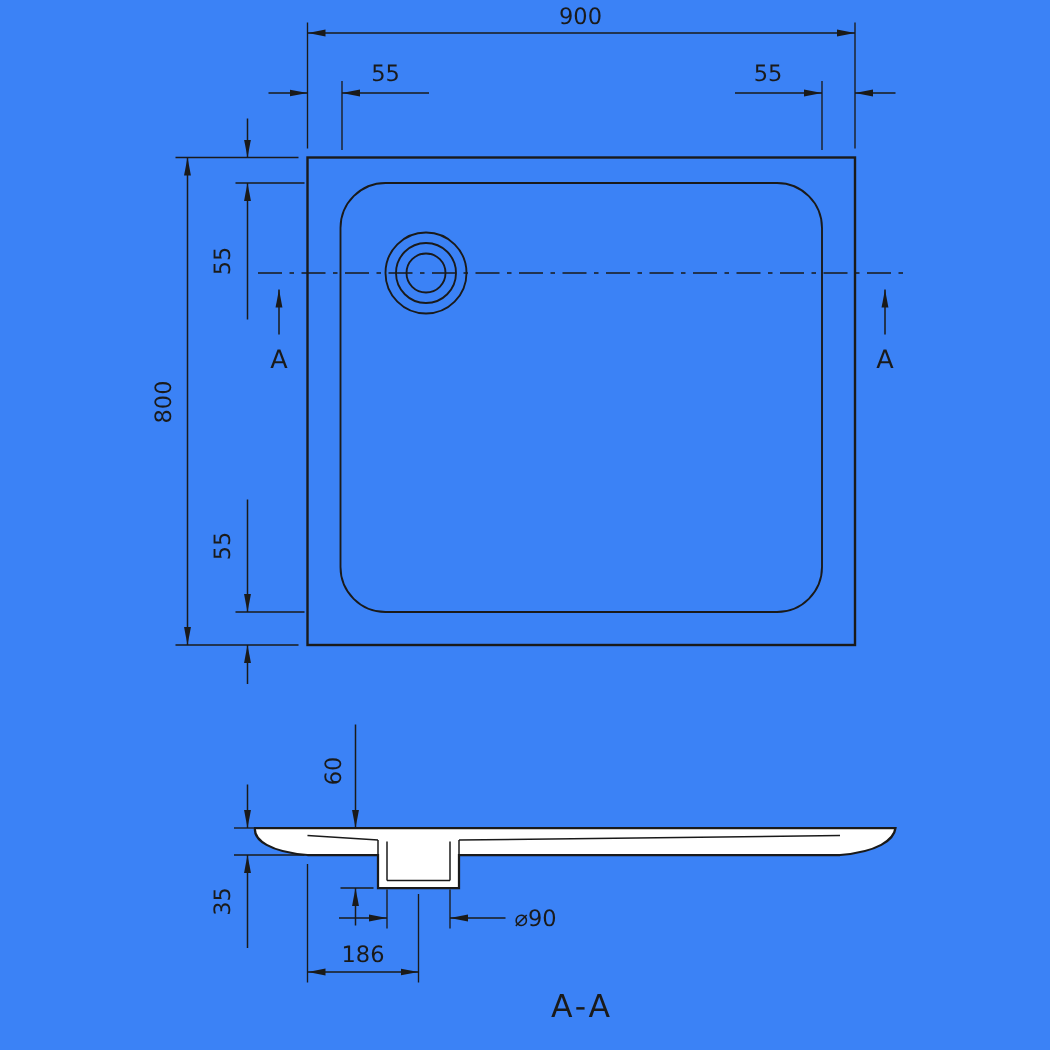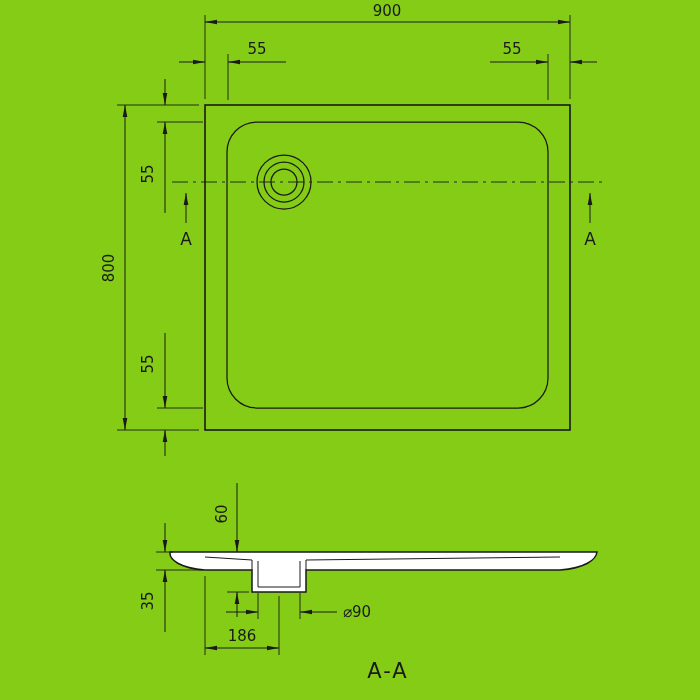--- a/index.html
+++ b/index.html
@@ -6,21 +6,21 @@
     margin: 0;
     padding: 0;
     background: #ffffff;
     width: 700px;
     height: 700px;
     font-family: "DejaVu Sans", "Liberation Sans", sans-serif;
   }
   .canvas {
     width: 700px;
     height: 700px;
-    background: #84cc16;
+    background: #3b82f6;
     position: relative;
   }
   svg { display: block; }
   text {
     font-family: "DejaVu Sans", "Liberation Sans", sans-serif;
     fill: #1a1a1a;
   }
   .dim { font-size: 15px; }
   .marker-label { font-size: 17px; }
   .sect-title { font-size: 21px; letter-spacing: 2px; }

